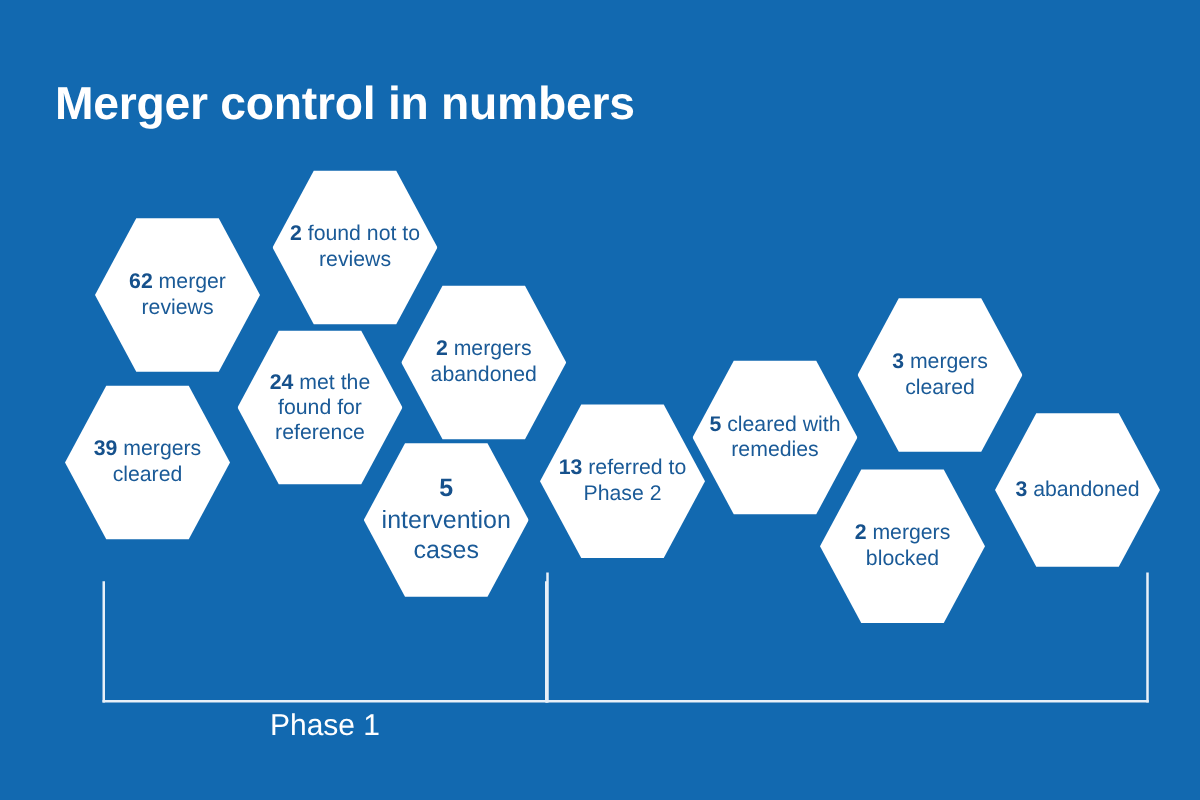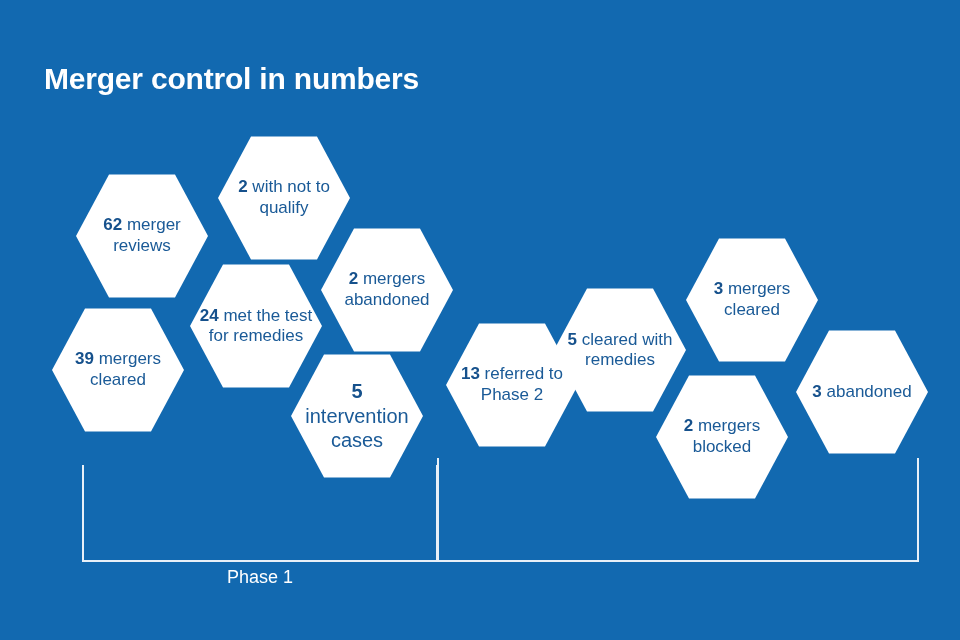--- a/index.html
+++ b/index.html
@@ -15,21 +15,21 @@
     background: #1269b0;
     overflow: hidden;
     font-family: "Liberation Sans", "DejaVu Sans", sans-serif;
   }
 
   
   #page-title {
     position: absolute;
     left: 44px;
     top: 62px;
-    font-size: 30px;
+    font-size: 37px;
     font-weight: bold;
     color: #ffffff;
     letter-spacing: -0.2px;
     white-space: nowrap;
   }
 
   
   .hex {
     position: absolute;
     background: #ffffff;
@@ -61,47 +61,47 @@
   .bracket {
     position: absolute;
     border-left: 2px solid #e8f0f8;
     border-right: 2px solid #e8f0f8;
     border-bottom: 2px solid #e8f0f8;
     box-sizing: border-box;
   }
   .phase-label {
     position: absolute;
     color: #ffffff;
-    font-size: 18px;
+    font-size: 24px;
     text-align: center;
     white-space: nowrap;
   }
 </style>
 </head>
 <body>
 
 <div id="canvas">
 
   <div id="page-title">Merger control in numbers</div>
 
   <div class="hex" style="left:76px; top:172px; width:132px; height:128px;">
     <div class="label">
       <b>62</b><span> merger reviews</span>
     </div>
   </div>
 
   <div class="hex" style="left:218px; top:134px; width:132px; height:128px;">
     <div class="label">
-      <b>2</b><span> with not to qualify</span>
+      <b>2</b><span> found not to reviews</span>
     </div>
   </div>
 
   <div class="hex tight" style="left:190px; top:262px; width:132px; height:128px;">
     <div class="label">
-      <b>24</b><span> met the test for remedies</span>
+      <b>24</b><span> met the found for reference</span>
     </div>
   </div>
 
   <div class="hex" style="left:321px; top:226px; width:132px; height:128px;">
     <div class="label">
       <b>2</b><span> mergers abandoned</span>
     </div>
   </div>
 
   <div class="hex" style="left:52px; top:306px; width:132px; height:128px;">
@@ -110,21 +110,21 @@
     </div>
   </div>
 
 
   <div class="hex small" style="left:291px; top:352px; width:132px; height:128px;">
     <div class="label">
       <b>5</b><span> intervention cases</span>
     </div>
   </div>
 
-  <div class="hex" style="left:446px; top:321px; width:132px; height:128px;">
+  <div class="hex" style="left:432px; top:321px; width:132px; height:128px;">
     <div class="label">
       <b>13</b><span> referred to Phase 2</span>
     </div>
   </div>
 
   <div class="hex tight" style="left:554px; top:286px; width:132px; height:128px;text-align:center;">
     <div class="label">
       <b>5</b><span> cleared with remedies</span>
     </div>
   </div>

